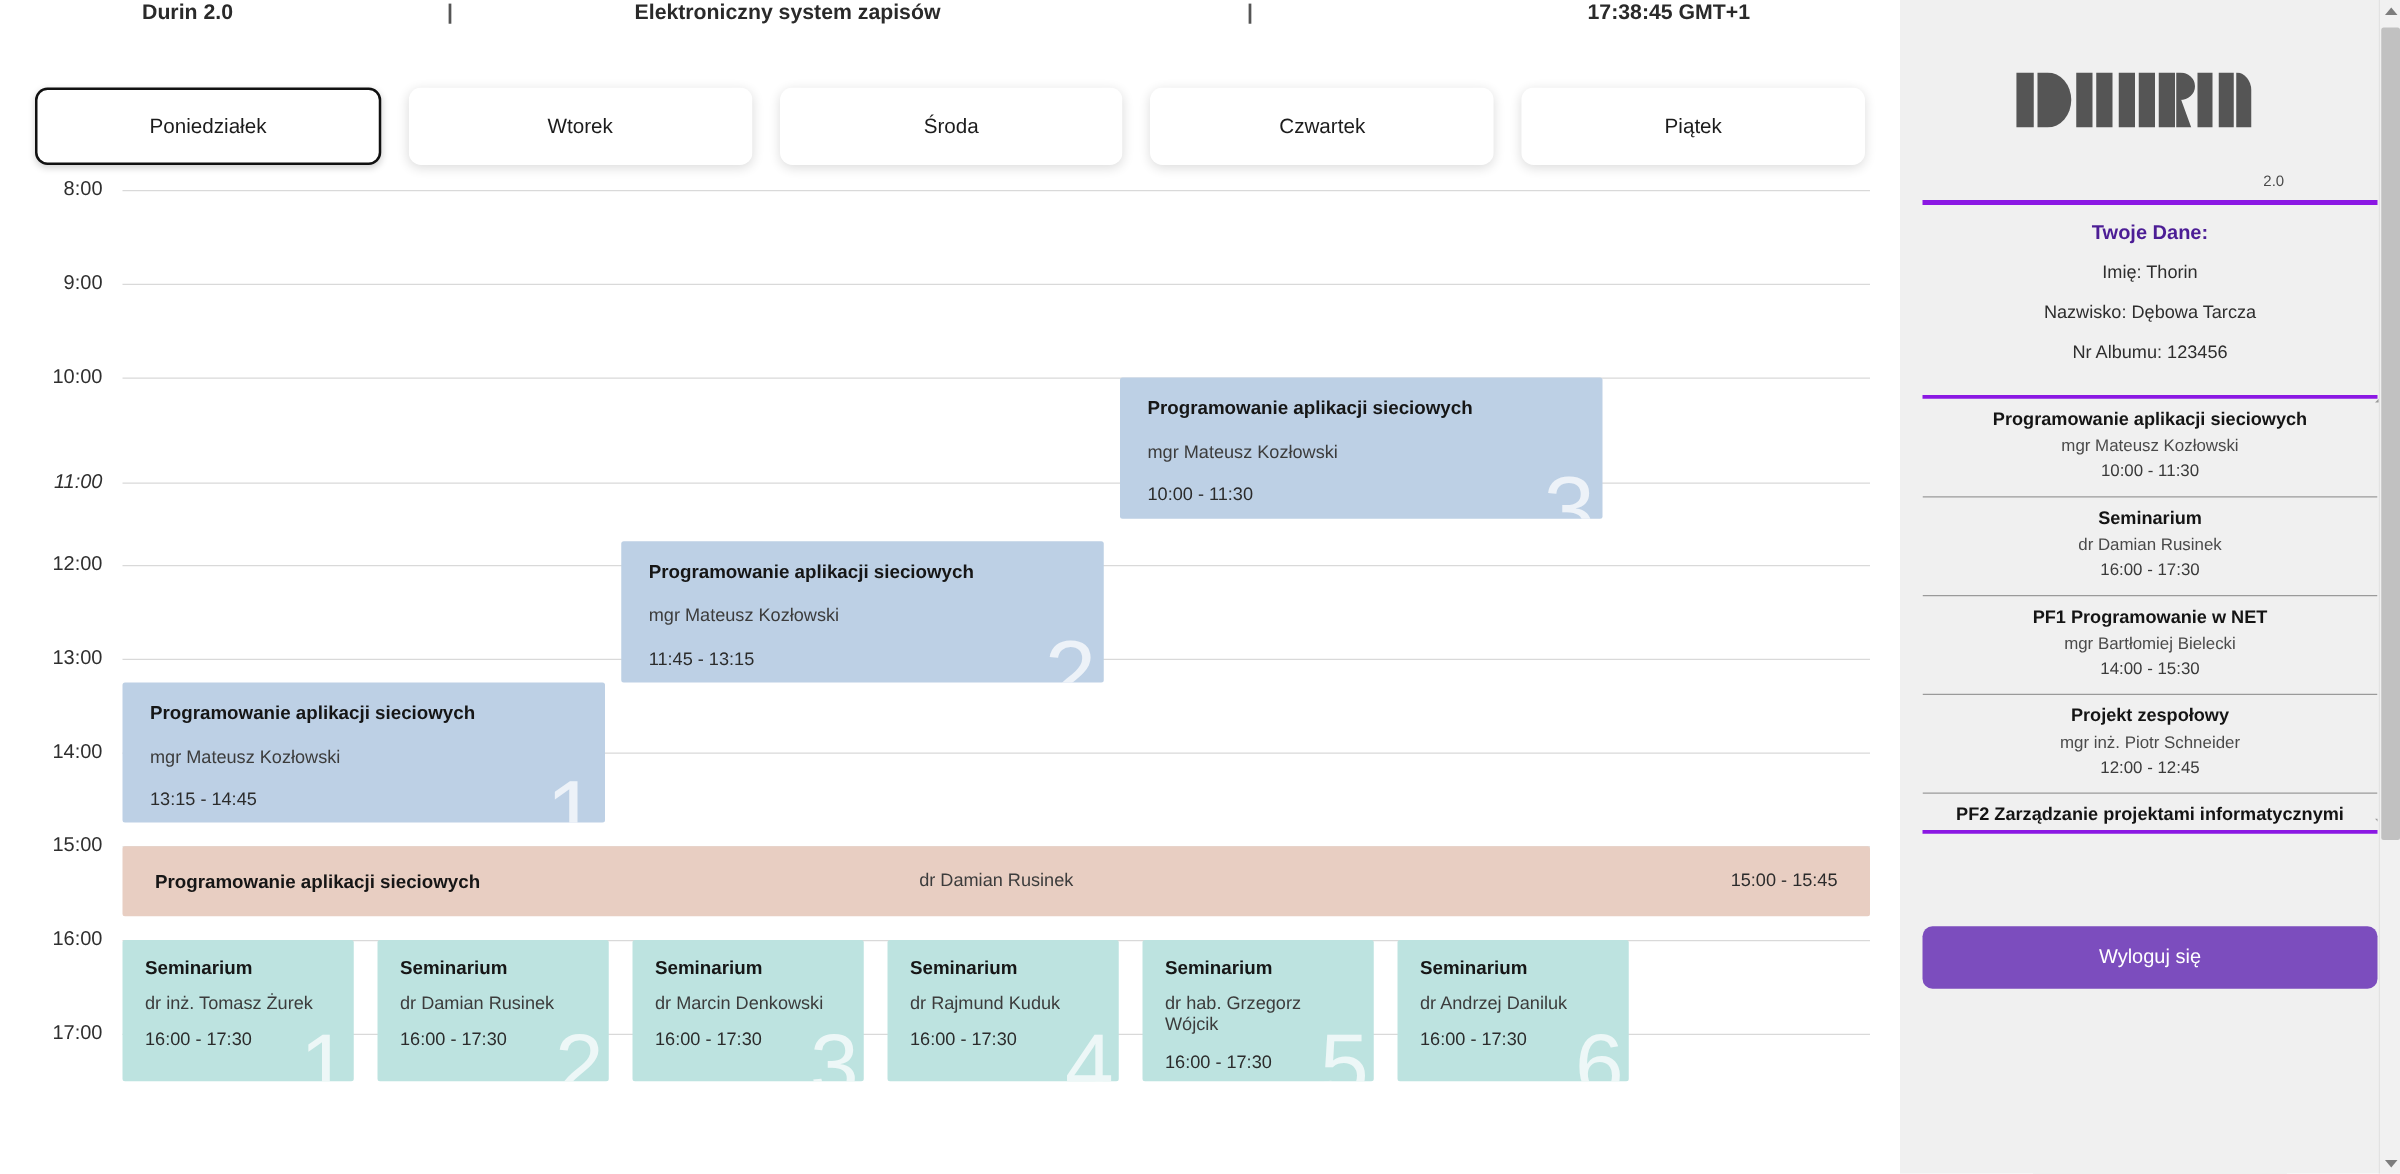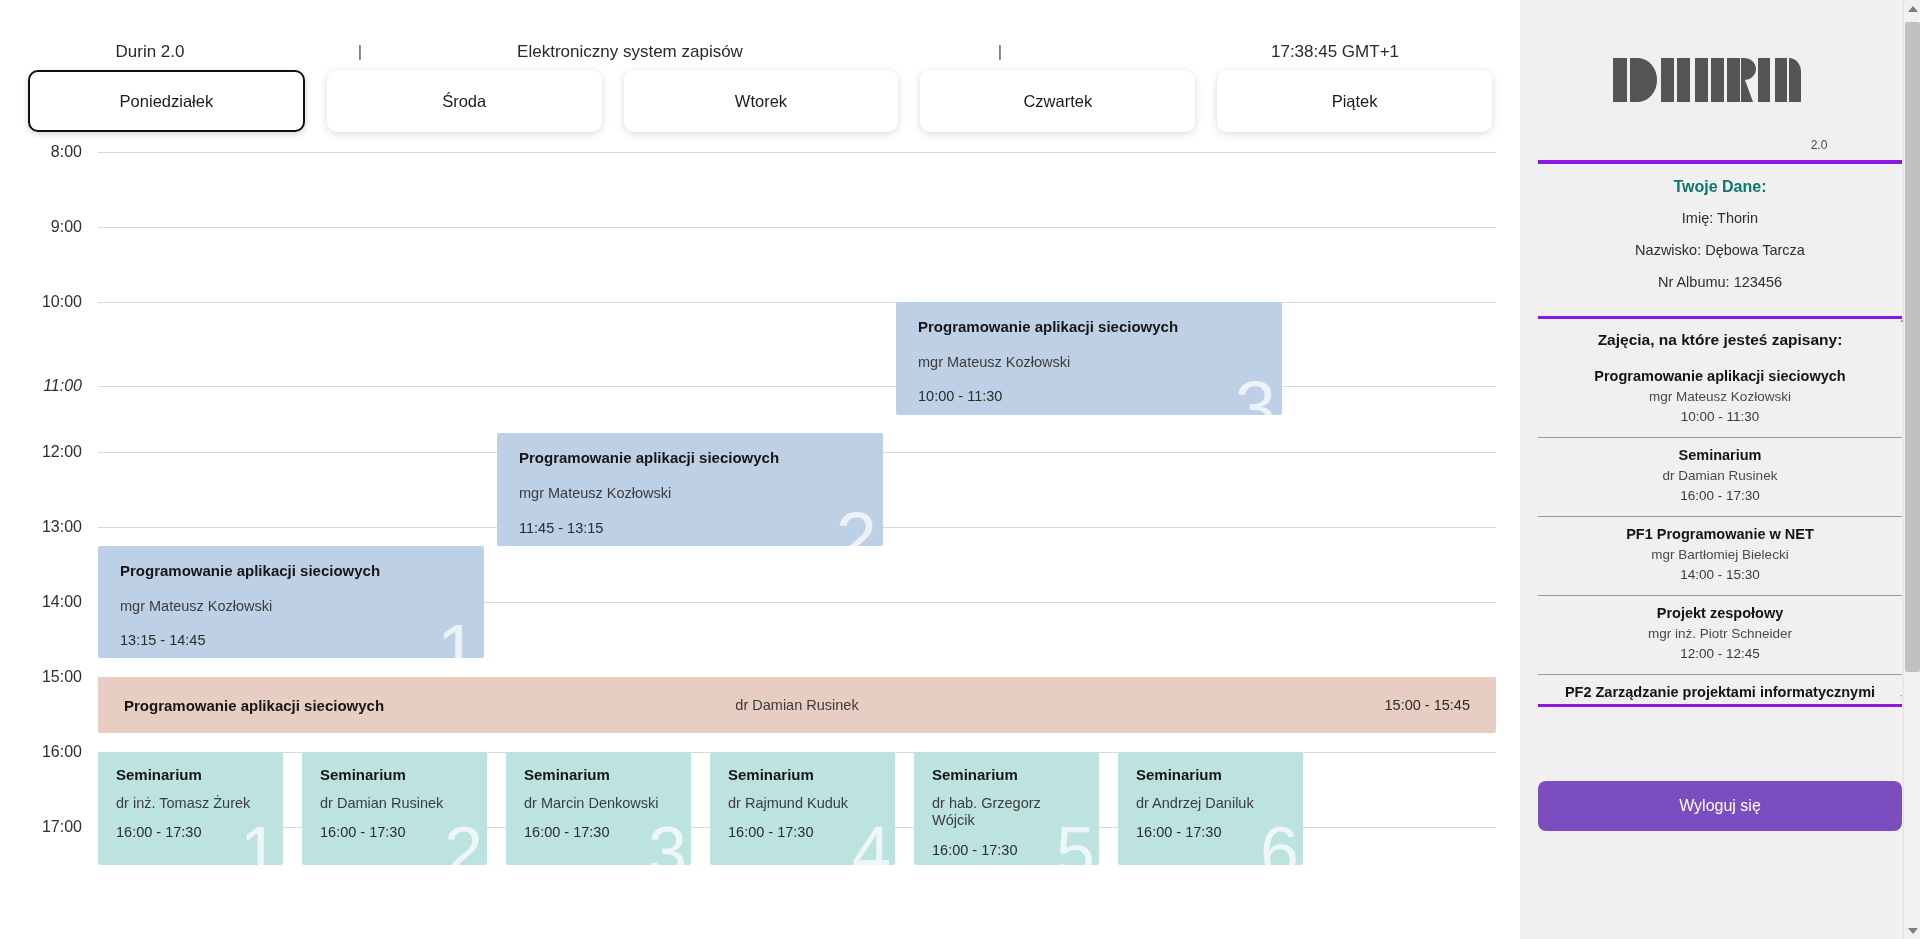--- a/index.html
+++ b/index.html
@@ -17,24 +17,25 @@
     width: 1520px;
     height: 939px;
     background: #ffffff;
     overflow: hidden;
   }
 
   
   .topbar {
     height: 62px;
     display: flex;
-    align-items: flex-end;
+    align-items: flex-start;
     font-size: 17px;
     color: #2a2a2a;
     background: #ffffff;
+    font-weight: bold;
   }
   .topbar .seg { text-align: center; white-space: nowrap; }
   .seg-brand  { width: 300px; }
   .seg-div    { width: 120px; color:#555; }
   .seg-title  { width: 420px; }
   .seg-div2   { width: 320px; color:#555; }
   .seg-clock  { width: 350px; }
 
   
   .tabs {
@@ -178,21 +179,21 @@
   .rule.thin { height: 3px; }
 
   .panel {
     position: relative;
     padding: 14px 0 10px 0;
   }
   .panel-h {
     text-align: center;
     font-size: 16px;
     font-weight: 700;
-    color: #0f766e;
+    color: #4c1d95;
     margin-bottom: 14px;
   }
   .kv {
     text-align: center;
     font-size: 14.5px;
     color: #2e2e2e;
     margin-bottom: 16px;
   }
   .kv:last-child { margin-bottom: 8px; }
 
@@ -280,24 +281,24 @@
       <div class="seg seg-title">Elektroniczny system zapisów</div>
       <div class="seg seg-div2">|</div>
       <div class="seg seg-clock">17:38:45 GMT+1</div>
     </div>
 
     <div class="tabs" id="day-tabs">
         <div class="tab active">
           <span>Poniedziałek</span>
         </div>
         <div class="tab">
+          <span>Wtorek</span>
+        </div>
+        <div class="tab">
           <span>Środa</span>
-        </div>
-        <div class="tab">
-          <span>Wtorek</span>
         </div>
         <div class="tab">
           <span>Czwartek</span>
         </div>
         <div class="tab">
           <span>Piątek</span>
         </div>
       </div>
 
     <div class="calendar" id="calendar">
@@ -433,21 +434,20 @@
     <div class="panel">
       <div class="panel-h">Twoje Dane:</div>
       <div class="kv">Imię: Thorin</div>
       <div class="kv">Nazwisko: Dębowa Tarcza</div>
       <div class="kv">Nr Albumu: 123456</div>
       <div class="chev up" style="bottom:-6px;"></div>
     </div>
 
     <div class="rule thin"></div>
 
-    <div class="enrolled-head">Zajęcia, na które jesteś zapisany:</div>
 
     <div class="enrolled-list" style="position:relative;">
       <div id="enrolled">
           <div class="course">
             <div class="c-name">Programowanie aplikacji sieciowych</div>
             <div class="c-teach">mgr Mateusz Kozłowski</div>
             <div class="c-time">10:00 - 11:30</div>
           </div>
           <div class="course">
             <div class="c-name">Seminarium</div>

